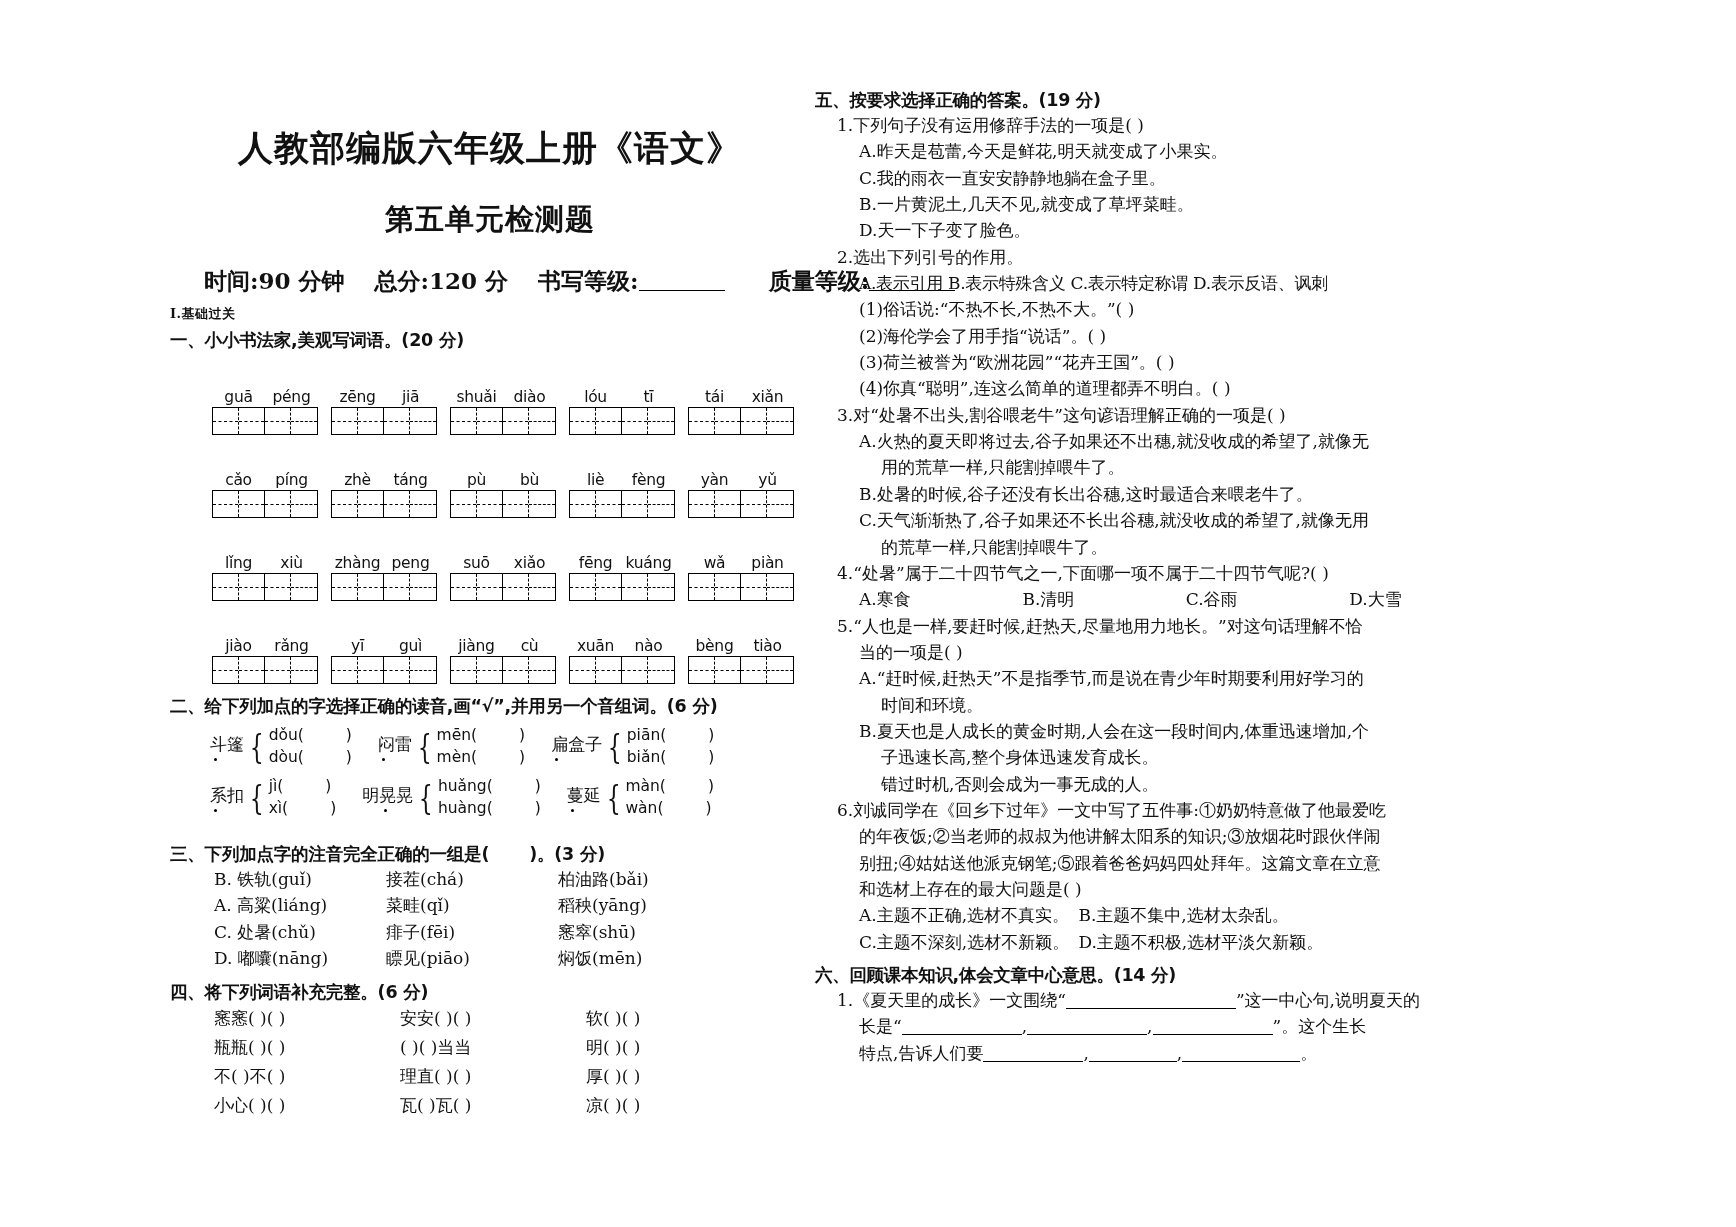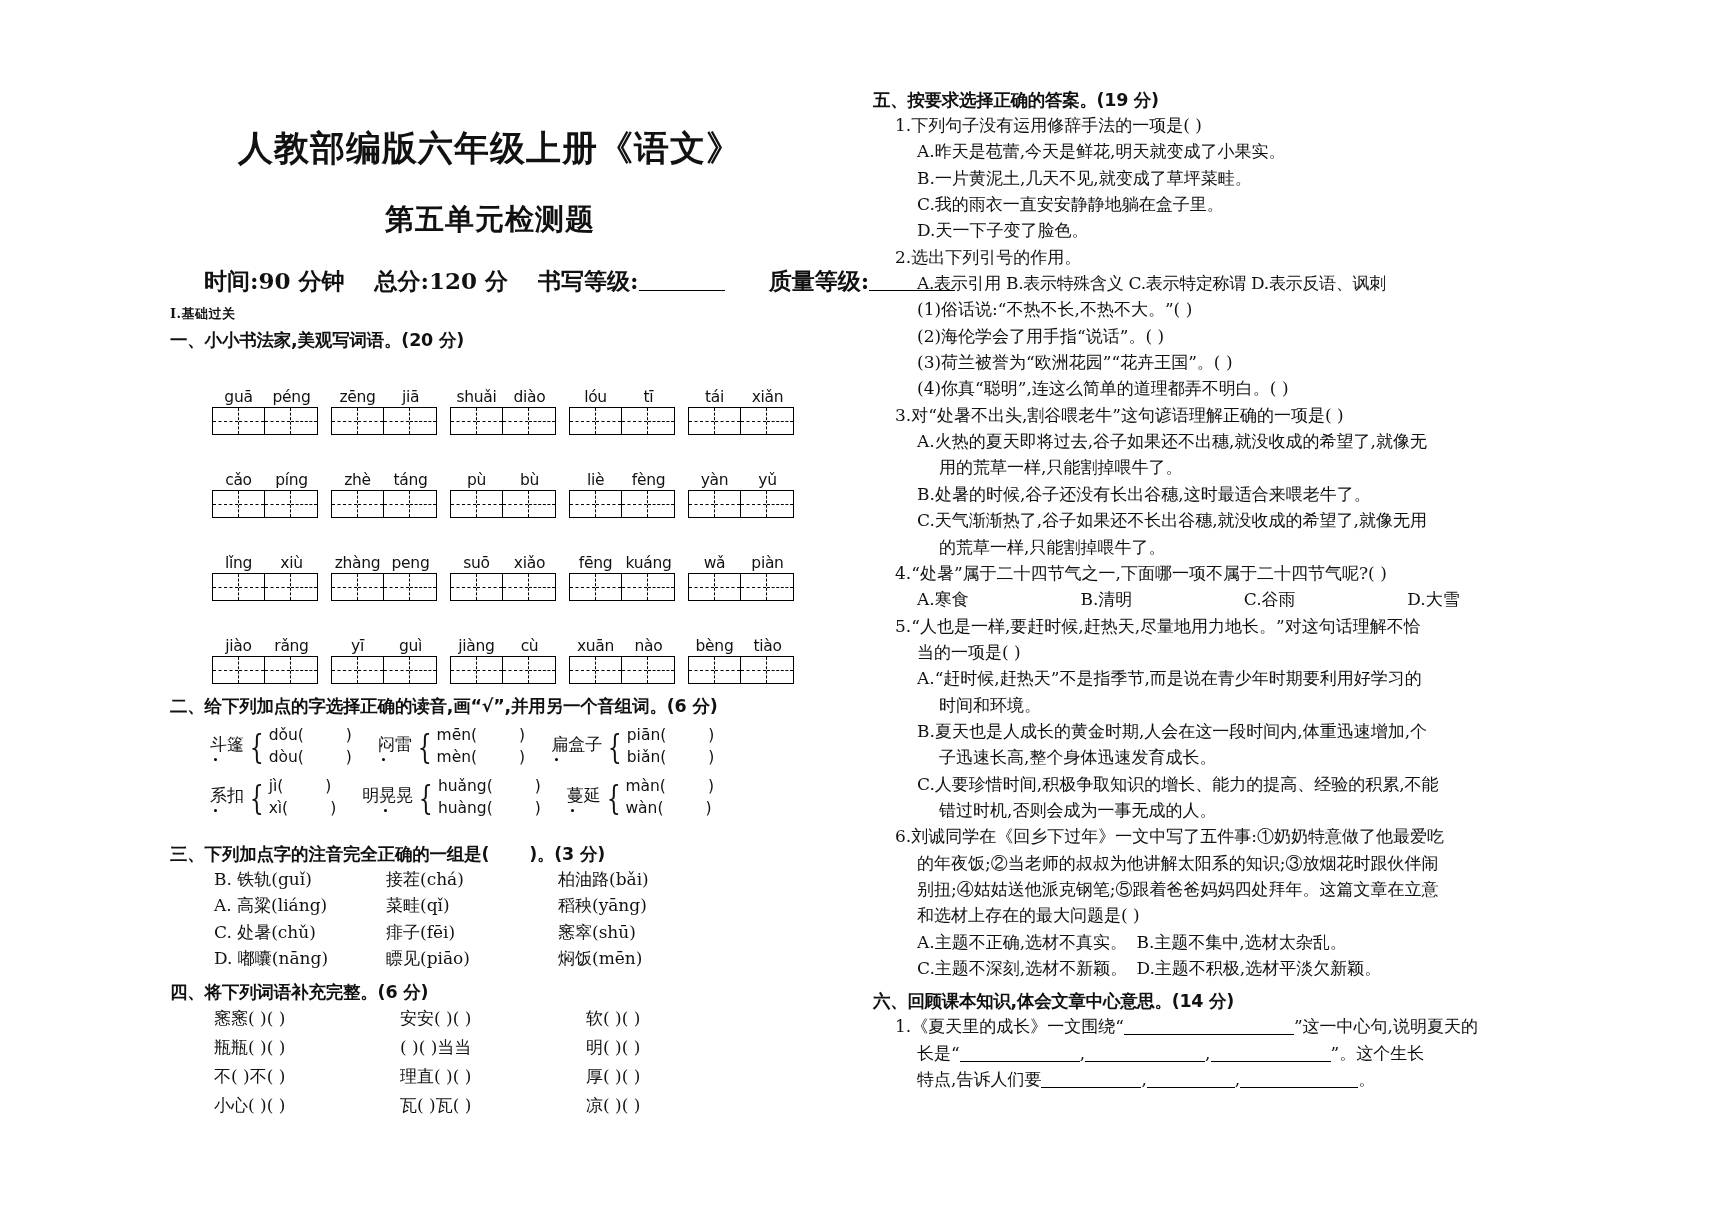--- a/index.html
+++ b/index.html
@@ -20,21 +20,21 @@
     width: 1736px;
     height: 1227px;
     box-sizing: border-box;
     padding: 0;
   }
   .col {
     position: absolute;
     top: 0;
   }
   .col-left  { left: 170px;  width: 640px; }
-  .col-right { left: 873px;  width: 720px; }
+  .col-right { left: 815px;  width: 720px; }
 
   
   .main-title {
     font-family: "DejaVu Serif", "Liberation Serif", serif;
     font-weight: bold;
     font-size: 35px;
     text-align: center;
     letter-spacing: 1px;
     margin-top: 125px;
     white-space: nowrap;
@@ -580,22 +580,22 @@
       <span class="ic">凉(    )(     )</span>
     </div>
   </div>
 
   <div class="col col-right right-top">
 
     <div class="sec-head-r">五、按要求选择正确的答案。(19 分)</div>
 
     <div class="q q-num">1.下列句子没有运用修辞手法的一项是(        )</div>
     <div class="q q-opt">A.昨天是苞蕾,今天是鲜花,明天就变成了小果实。</div>
+    <div class="q q-opt">C.我的雨衣一直安安静静地躺在盒子里。</div>
     <div class="q q-opt">B.一片黄泥土,几天不见,就变成了草坪菜畦。</div>
-    <div class="q q-opt">C.我的雨衣一直安安静静地躺在盒子里。</div>
     <div class="q q-opt">D.天一下子变了脸色。</div>
 
     <div class="q q-num">2.选出下列引号的作用。</div>
     <div class="q q-opt nowrapfix">A.表示引用   B.表示特殊含义   C.表示特定称谓   D.表示反语、讽刺</div>
     <div class="q q-sub">(1)俗话说:“不热不长,不热不大。”(        )</div>
     <div class="q q-sub">(2)海伦学会了用手指“说话”。(        )</div>
     <div class="q q-sub">(3)荷兰被誉为“欧洲花园”“花卉王国”。(        )</div>
     <div class="q q-sub">(4)你真“聪明”,连这么简单的道理都弄不明白。(        )</div>
 
     <div class="q q-num">3.对“处暑不出头,割谷喂老牛”这句谚语理解正确的一项是(        )</div>
@@ -612,21 +612,20 @@
       <span class="wide-opt-n">C.谷雨</span>
       <span>D.大雪</span>
     </div>
 
     <div class="q q-num">5.“人也是一样,要赶时候,赶热天,尽量地用力地长。”对这句话理解不恰</div>
     <div class="q q-cont">当的一项是(        )</div>
     <div class="q q-opt">A.“赶时候,赶热天”不是指季节,而是说在青少年时期要利用好学习的</div>
     <div class="q q-opt2">时间和环境。</div>
     <div class="q q-opt">B.夏天也是人成长的黄金时期,人会在这一段时间内,体重迅速增加,个</div>
     <div class="q q-opt2">子迅速长高,整个身体迅速发育成长。</div>
-    <div class="q q-opt">C.人要珍惜时间,积极争取知识的增长、能力的提高、经验的积累,不能</div>
     <div class="q q-opt2">错过时机,否则会成为一事无成的人。</div>
 
     <div class="q q-num">6.刘诚同学在《回乡下过年》一文中写了五件事:①奶奶特意做了他最爱吃</div>
     <div class="q q-cont">的年夜饭;②当老师的叔叔为他讲解太阳系的知识;③放烟花时跟伙伴闹</div>
     <div class="q q-cont">别扭;④姑姑送他派克钢笔;⑤跟着爸爸妈妈四处拜年。这篇文章在立意</div>
     <div class="q q-cont">和选材上存在的最大问题是(        )</div>
     <div class="q q-opt">
       <span class="wide-opt">A.主题不正确,选材不真实。</span>
       <span>B.主题不集中,选材太杂乱。</span>
     </div>

